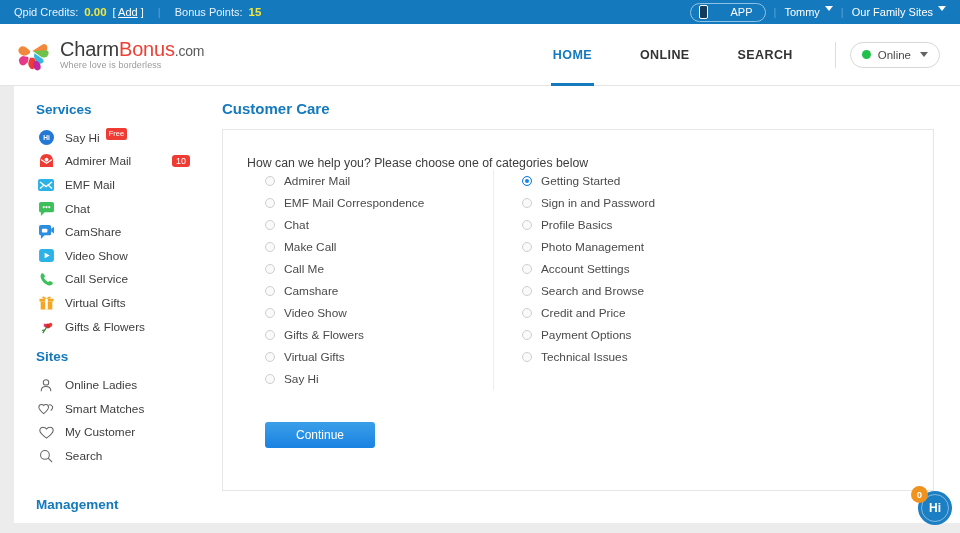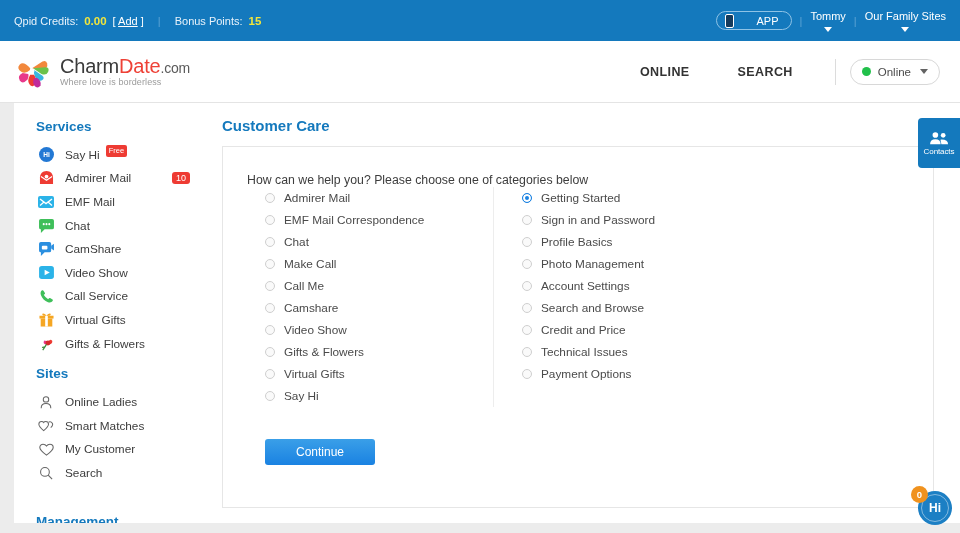--- a/index.html
+++ b/index.html
@@ -11,21 +11,21 @@
   }
   .page {
     position: relative;
     width: 960px; height: 533px;
     background: #ffffff;
     overflow: hidden;
   }
 
   
   .topbar {
-    height: 41px;
+    height: 24px;
     background: #1479bd;
     display: flex;
     align-items: center;
     padding: 0 14px;
     font-size: 11px;
     color: #ffffff;
     position: relative;
   }
   .topbar-left { display: flex; align-items: center; gap: 6px; }
   .tb-label { color: #e8f2fa; }
@@ -53,22 +53,22 @@
     cursor: pointer;
   }
   .phone-ico {
     width: 9px; height: 14px;
     border: 1.2px solid #ffffff;
     border-radius: 2px;
     background: #163c5c;
     display: inline-block;
   }
   .tb-menu {
-    display: flex; align-items: center; gap: 5px;
-    color: #ffffff; cursor: pointer; flex-direction: column;
+    display: flex; align-items: flex-start; gap: 5px;
+    color: #ffffff; cursor: pointer;
   }
   .caret-d {
     width: 0; height: 0;
     border-left: 4px solid transparent;
     border-right: 4px solid transparent;
     border-top: 5px solid #ffffff;
   }
 
   
   .header {
@@ -381,27 +381,28 @@
         <path d="M20 14 L33 13 Q38 13 36 18 Q34 22 29 20 Z" fill="#6cc24a"></path>
         <path d="M20 15 L30 22 Q33 25 29 27 Q25 28 22 23 Z" fill="#39b6e0"></path>
         <path d="M17 14 Q10 6 6 10 Q2 14 8 18 Q12 20 17 16 Z" fill="#f2883c"></path>
         <path d="M9 19 Q3 22 6 27 Q9 31 13 27 Q16 24 15 20 Z" fill="#e8388a"></path>
         <path d="M17 21 Q13 28 17 32 Q21 35 23 30 Q24 25 21 21 Z" fill="#ee3b33"></path>
         <path d="M24 24 Q29 27 28 32 Q26 36 22 33 Q19 30 21 25 Z" fill="#c0299b"></path>
         <circle cx="19" cy="17" r="2.6" fill="#ffffff"></circle>
       </svg>
       <div class="logo-text">
         <div class="logo-title">
-          <span class="lt-charm">Charm</span><span class="lt-date">Date</span><span class="lt-com">.com</span>
+          <span class="lt-charm">Charm</span><span class="lt-date">Bonus</span><span class="lt-com">.com</span>
         </div>
         <div class="logo-tag">Where love is borderless</div>
       </div>
     </div>
 
     <div class="nav">
+      <div class="nav-item active">HOME</div>
       <div class="nav-item">ONLINE</div>
       <div class="nav-item">SEARCH</div>
       <div class="nav-div"></div>
       <div class="status-pill">
         <span class="dot-green"></span>
         <span>Online</span>
         <span class="caret-g"></span>
       </div>
     </div>
   </div>
@@ -636,42 +637,33 @@
             <label class="opt">
                 <span class="radio"></span>
                 <span class="opt-label">Search and Browse</span>
               </label>
             <label class="opt">
                 <span class="radio"></span>
                 <span class="opt-label">Credit and Price</span>
               </label>
             <label class="opt">
                 <span class="radio"></span>
+                <span class="opt-label">Payment Options</span>
+              </label>
+            <label class="opt">
+                <span class="radio"></span>
                 <span class="opt-label">Technical Issues</span>
-              </label>
-            <label class="opt">
-                <span class="radio"></span>
-                <span class="opt-label">Payment Options</span>
               </label>
           </div>
 
         </div>
 
         <button class="btn-continue">Continue</button>
       </div>
     </div>
   </div>
 
-  <div class="contacts-tab">
-    <svg width="20" height="14" viewBox="0 0 22 15">
-      <circle cx="7" cy="4.2" r="3.1" fill="#ffffff"></circle>
-      <path d="M1.2 14.5 Q1.2 8.9 7 8.9 Q12.8 8.9 12.8 14.5 Z" fill="#ffffff"></path>
-      <circle cx="15.6" cy="4.6" r="2.6" fill="#ffffff"></circle>
-      <path d="M12.6 9.3 Q21 8.8 21 14.5 L13.6 14.5 Z" fill="#ffffff"></path>
-    </svg>
-    <span class="contacts-lbl">Contacts</span>
-  </div>
 
   <div class="hi-badge">0</div>
   <div class="hi-float">Hi</div>
 
   <div class="bottom-fade"></div>
 </div>
 
 </body></html>

